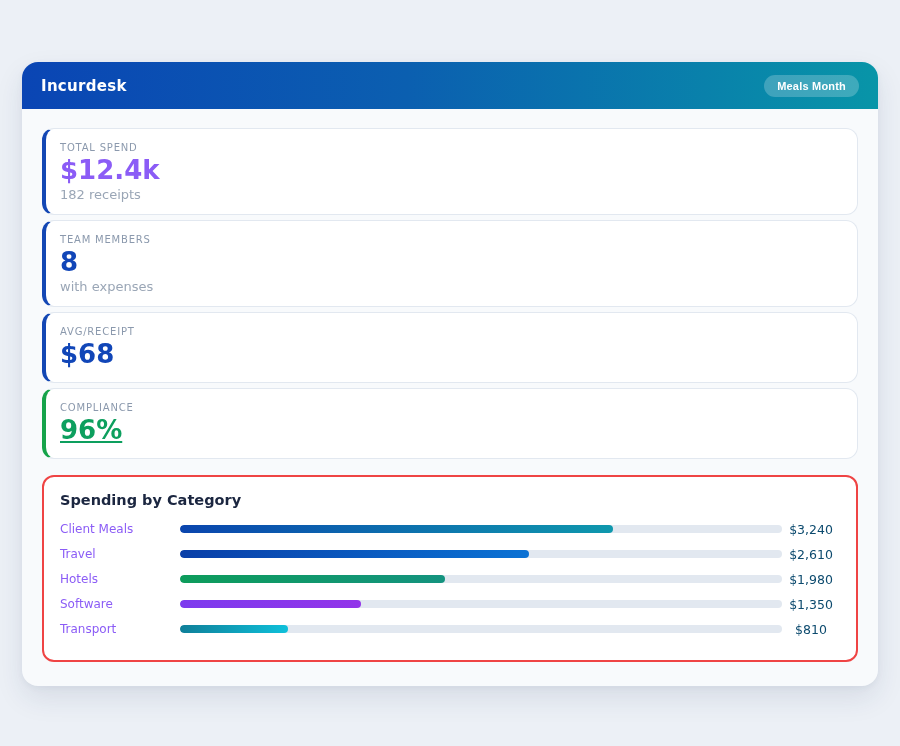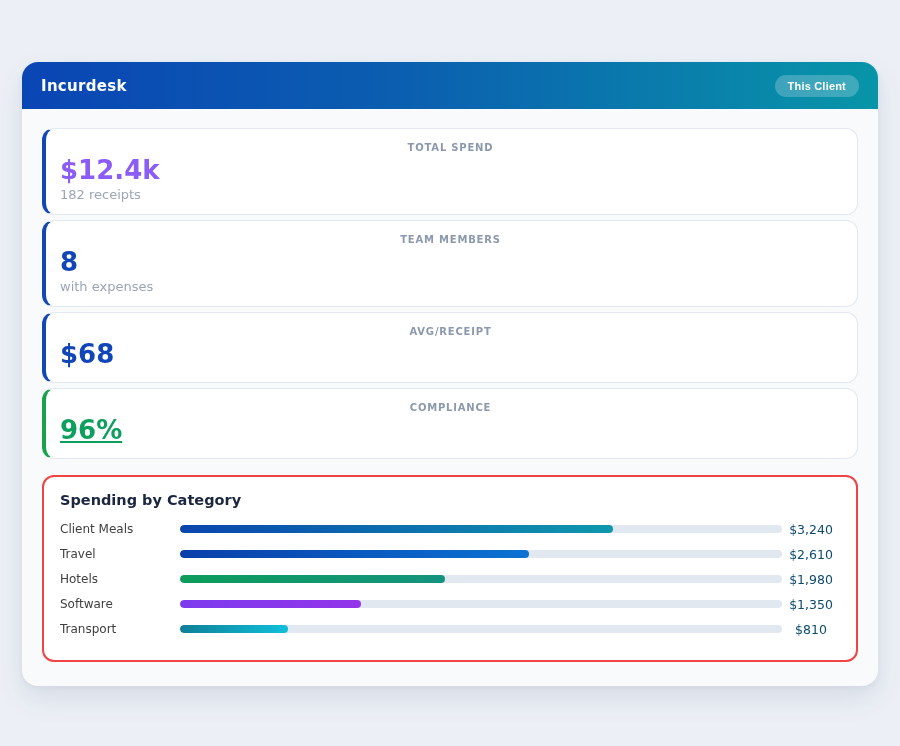--- a/index.html
+++ b/index.html
@@ -49,25 +49,24 @@
   .stat-card {
     background: #ffffff;
     border: 1px solid #e2e8f0;
     border-left: 4px solid #1347b4;
     border-radius: 12px;
     padding: 13px 16px 12px 14px;
     margin-bottom: 5px;
   }
   .stat-label {
     font-size: 10px;
-    font-weight: bold;
+    font-weight: normal;
     color: #8b99ad;
     letter-spacing: 0.8px;
     text-transform: uppercase;
-    text-align: center;
   }
   .stat-value {
     font-size: 26px;
     font-weight: bold;
     color: #1146b8;
     line-height: 1.15;
     margin-top: 3px;
   }
   .stat-subtitle {
     font-size: 13px;
@@ -88,21 +87,21 @@
     margin-bottom: 9px;
   }
   .chart-row {
     display: grid;
     grid-template-columns: 120px 1fr 58px;
     align-items: center;
     height: 25px;
   }
   .chart-row-label {
     font-size: 12px;
-    color: #404040;
+    color: #8b5cf6;
   }
   .bar-track {
     height: 8px;
     background: #e2e8f0;
     border-radius: 999px;
     overflow: hidden;
   }
   .bar-fill {
     height: 100%;
     border-radius: 999px;
@@ -114,21 +113,21 @@
     text-align: center;
   }
 </style>
 </head>
 <body>
 
 <div class="main-card">
 
   <div class="app-header">
     <div class="app-title">Incurdesk</div>
-    <button class="period-badge">This Client</button>
+    <button class="period-badge">Meals Month</button>
   </div>
 
   <div class="card-body">
 
     <div id="stats-list">
   <div class="stat-card" style="border-left-color: rgb(19, 71, 180);">
     <div class="stat-label">TOTAL SPEND</div>
     <div class="stat-value" style="color: #8b5cf6;">$12.4k</div>
     <div class="stat-subtitle">182 receipts</div>
   </div>

